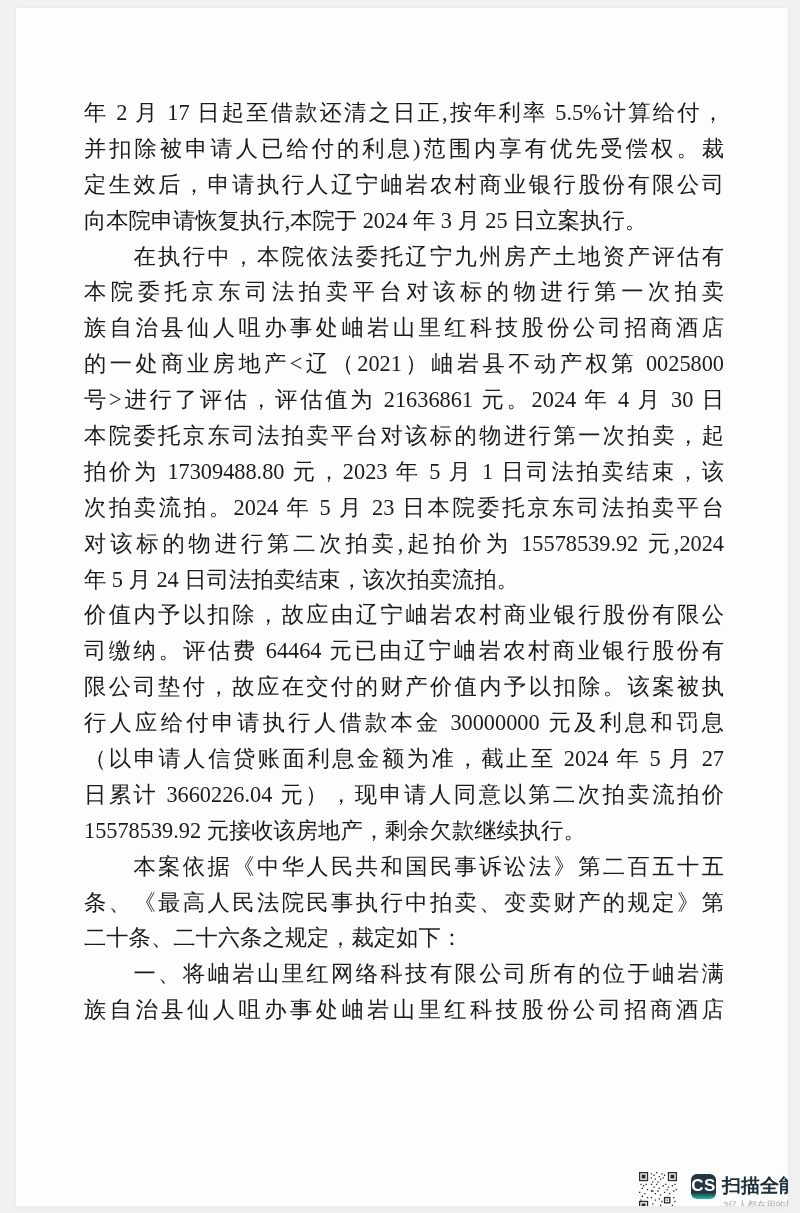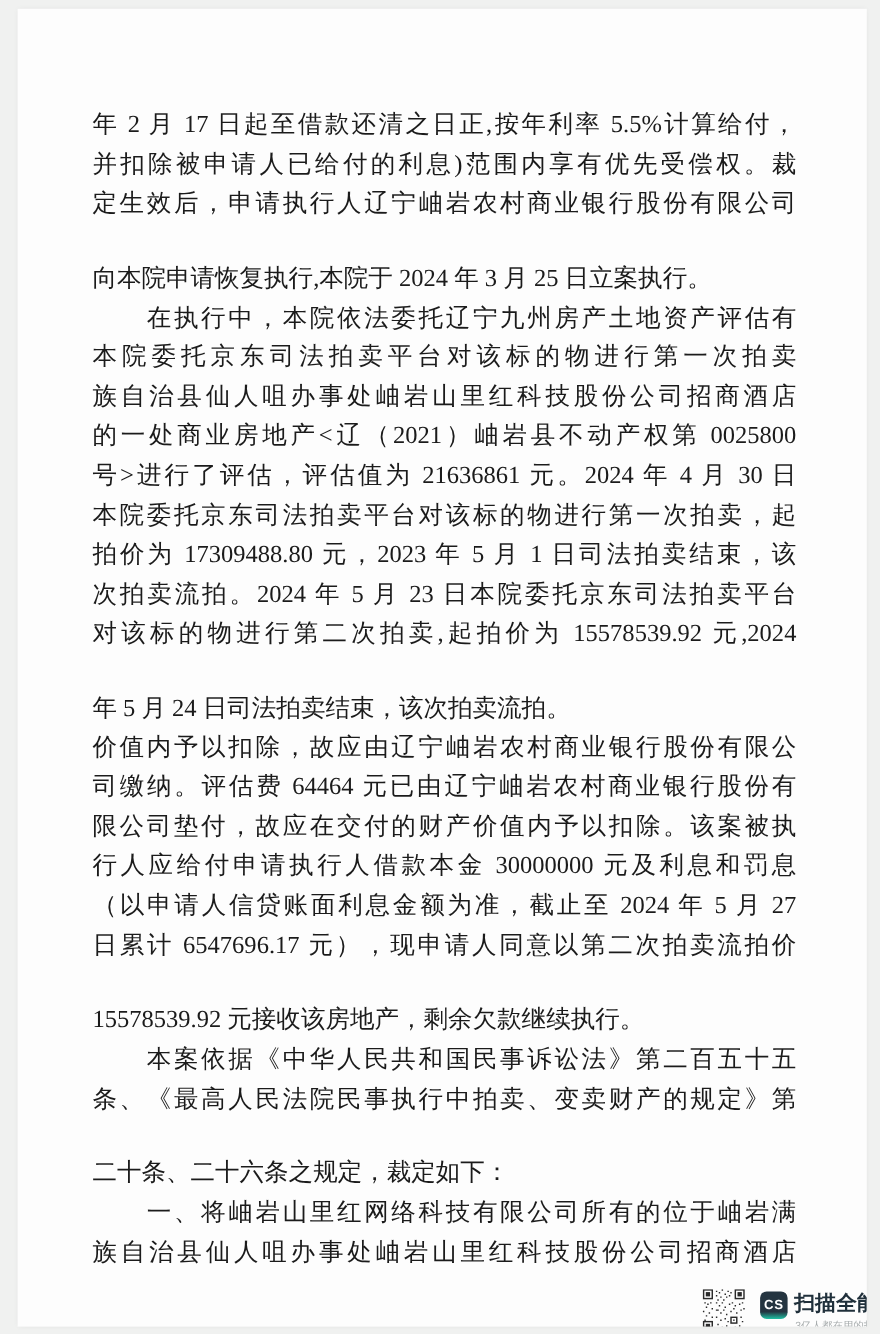--- a/index.html
+++ b/index.html
@@ -30,41 +30,40 @@
     color:#1b1b1b;
     font-weight:500;
     text-align:justify;
     text-align-last:justify;
     overflow:hidden;
     white-space:normal;
     font-family:"Liberation Serif", serif;
   }
   .line.short{
     text-align-last:left;
-    margin-top:32px;
   }
   
   .watermark{
     position:absolute;
     left:622px;top:1160px;
     width:150px;height:52px;
   }
   .qr{
     position:absolute;left:0;top:4px;
     width:40px;height:38px;
   }
   .cs-icon{
     position:absolute;left:53px;top:6px;
     width:25px;height:25px;
     border-radius:6px;
     background:linear-gradient(180deg,#243440 0%,#243440 74%,#1fbfa2 100%);
     color:#ffffff;
     font-family:"Liberation Sans", sans-serif;
     font-weight:bold;
-    font-size:12px;
+    font-size:17px;
     text-align:center;
     line-height:24px;
     letter-spacing:0.5px;
   }
   .app-name{
     position:absolute;left:84px;top:7px;
     width:120px;
     font-family:"Liberation Sans", sans-serif;
     font-weight:bold;
     font-size:19px;
@@ -99,21 +98,21 @@
     <div class="line">本院委托京东司法拍卖平台对该标的物进行第一次拍卖，起</div>
     <div class="line">拍价为 17309488.80 元，2023 年 5 月 1 日司法拍卖结束，该</div>
     <div class="line">次拍卖流拍。2024 年 5 月 23 日本院委托京东司法拍卖平台</div>
     <div class="line">对该标的物进行第二次拍卖,起拍价为 15578539.92 元,2024</div>
     <div class="line short">年 5 月 24 日司法拍卖结束，该次拍卖流拍。</div>
     <div class="line">价值内予以扣除，故应由辽宁岫岩农村商业银行股份有限公</div>
     <div class="line">司缴纳。评估费 64464 元已由辽宁岫岩农村商业银行股份有</div>
     <div class="line">限公司垫付，故应在交付的财产价值内予以扣除。该案被执</div>
     <div class="line">行人应给付申请执行人借款本金 30000000 元及利息和罚息</div>
     <div class="line">（以申请人信贷账面利息金额为准，截止至 2024 年 5 月 27</div>
-    <div class="line">日累计 6547696.17 元），现申请人同意以第二次拍卖流拍价</div>
+    <div class="line">日累计 3660226.04 元），现申请人同意以第二次拍卖流拍价</div>
     <div class="line short">15578539.92 元接收该房地产，剩余欠款继续执行。</div>
     <div class="line">　　本案依据《中华人民共和国民事诉讼法》第二百五十五</div>
     <div class="line">条、《最高人民法院民事执行中拍卖、变卖财产的规定》第</div>
     <div class="line short">二十条、二十六条之规定，裁定如下：</div>
     <div class="line">　　一、将岫岩山里红网络科技有限公司所有的位于岫岩满</div>
     <div class="line">族自治县仙人咀办事处岫岩山里红科技股份公司招商酒店</div>
   </div>
 
   <div class="watermark">
     <svg class="qr" viewBox="0 0 29 29" xmlns="http://www.w3.org/2000/svg">

